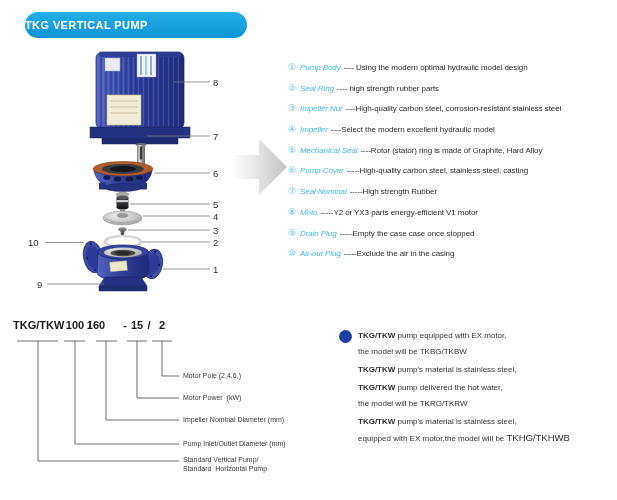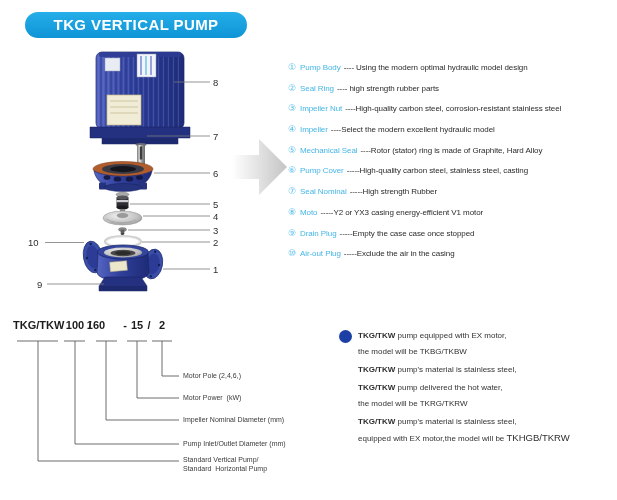--- a/index.html
+++ b/index.html
@@ -3,32 +3,32 @@
 <meta charset="utf-8">
 <style>
   * { margin:0; padding:0; box-sizing:border-box; }
   body { background:#ffffff; font-family:"Liberation Sans", sans-serif; }
   .page { position:relative; width:617px; height:500px; background:#ffffff; overflow:hidden; }
 
   
   .header-badge {
     position:absolute; left:25px; top:12px; width:222px; height:26px;
     border-radius:13px; background:linear-gradient(#25aee9,#0e94d6);
-    color:#ffffff; font-size:15px; font-weight:bold; letter-spacing:.4px;
-    text-align:center; line-height:26px;
+    color:#ffffff; font-size:11px; font-weight:bold; letter-spacing:.4px;
+    text-align:left; line-height:26px;
   }
 
   
   .diagram-svg { position:absolute; left:20px; top:45px; width:276px; height:260px; }
 
   
   .parts-list { position:absolute; left:288px; top:57px; width:328px; }
   .part-item { height:20.7px; line-height:20.7px; white-space:nowrap; font-size:8px; letter-spacing:-0.08px; color:#2b2b2b; }
   .part-num  { color:#57bde9; font-size:9px; margin-right:4px; }
-  .part-name { color:#46b6e6; margin-right:3px; }
+  .part-name { color:#46b6e6; margin-right:3px;font-style:italic; }
   .part-desc { color:#2b2b2b; }
 
   
   .model-seg { position:absolute; top:319px; height:14px; font-size:11px; font-weight:bold; color:#1c1c1c; text-align:center; }
   .seg0{left:13px;width:50px;} .seg1{left:63px;width:24px;} .seg2{left:84px;width:12px;}
   .seg3{left:84px;width:24px;} .seg4{left:119px;width:12px;} .seg5{left:127px;width:20px;}
   .seg6{left:143px;width:12px;} .seg7{left:154px;width:16px;}
   .model-lines-svg { position:absolute; left:0; top:310px; width:340px; height:175px; }
   .model-label { position:absolute; font-size:7px; color:#3a3a3a; white-space:pre-line; line-height:9px; }
   .ml0{left:183px;top:371px;} .ml1{left:183px;top:393px;} .ml2{left:183px;top:415px;}
@@ -203,21 +203,21 @@
   </svg>
 
   <div class="parts-list">
     <div class="part-item"><span class="part-num">①</span><span class="part-name">Pump Body</span><span class="part-desc">---- Using the modern optimal hydraulic model design</span></div>
     <div class="part-item"><span class="part-num">②</span><span class="part-name">Seal Ring</span><span class="part-desc">---- high strength rubber parts</span></div>
     <div class="part-item"><span class="part-num">③</span><span class="part-name">Impeller Nut</span><span class="part-desc">----High-quality carbon steel, corrosion-resistant stainless steel</span></div>
     <div class="part-item"><span class="part-num">④</span><span class="part-name">Impeller</span><span class="part-desc">----Select the modern excellent hydraulic model</span></div>
     <div class="part-item"><span class="part-num">⑤</span><span class="part-name">Mechanical Seal</span><span class="part-desc">----Rotor (stator) ring is made of Graphite, Hard Alloy</span></div>
     <div class="part-item"><span class="part-num">⑥</span><span class="part-name">Pump Cover</span><span class="part-desc">-----High-quality carbon steel, stainless steel, casting</span></div>
     <div class="part-item"><span class="part-num">⑦</span><span class="part-name">Seal Nominal</span><span class="part-desc">-----High strength Rubber</span></div>
-    <div class="part-item"><span class="part-num">⑧</span><span class="part-name">Moto</span><span class="part-desc">-----Y2 or YX3 casing energy-efficient V1 motor</span></div>
+    <div class="part-item"><span class="part-num">⑧</span><span class="part-name">Moto</span><span class="part-desc">-----Y2 or YX3 parts energy-efficient V1 motor</span></div>
     <div class="part-item"><span class="part-num">⑨</span><span class="part-name">Drain Plug</span><span class="part-desc">-----Empty the case case once stopped</span></div>
     <div class="part-item"><span class="part-num">⑩</span><span class="part-name">Air-out Plug</span><span class="part-desc">-----Exclude the air in the casing</span></div>
   </div>
 
   <span class="model-seg seg0">TKG/TKW</span>
   <span class="model-seg seg1">100</span>
   <span class="model-seg seg2">/</span>
   <span class="model-seg seg3">160</span>
   <span class="model-seg seg4">-</span>
   <span class="model-seg seg5">15</span>
@@ -260,18 +260,18 @@
       </div>
       <div class="variant-block">
         <div class="variant-line"><span class="v-lead">TKG/TKW</span><span> pump's material is stainless steel,</span></div>
       </div>
       <div class="variant-block">
         <div class="variant-line"><span class="v-lead">TKG/TKW</span><span> pump delivered the hot water,</span></div>
         <div class="variant-line"><span>the model will be </span><span class="v-code">TKRG/TKRW</span></div>
       </div>
       <div class="variant-block">
         <div class="variant-line"><span class="v-lead">TKG/TKW</span><span> pump's material is stainless steel,</span></div>
-        <div class="variant-line"><span>equipped with EX motor,the model will be </span><span class="v-code v-code-big">TKHGB/TKRW</span></div>
+        <div class="variant-line"><span>equipped with EX motor,the model will be </span><span class="v-code v-code-big">TKHG/TKHWB</span></div>
       </div>
     </div>
   </div>
 
 </div>
 
 </body></html>

